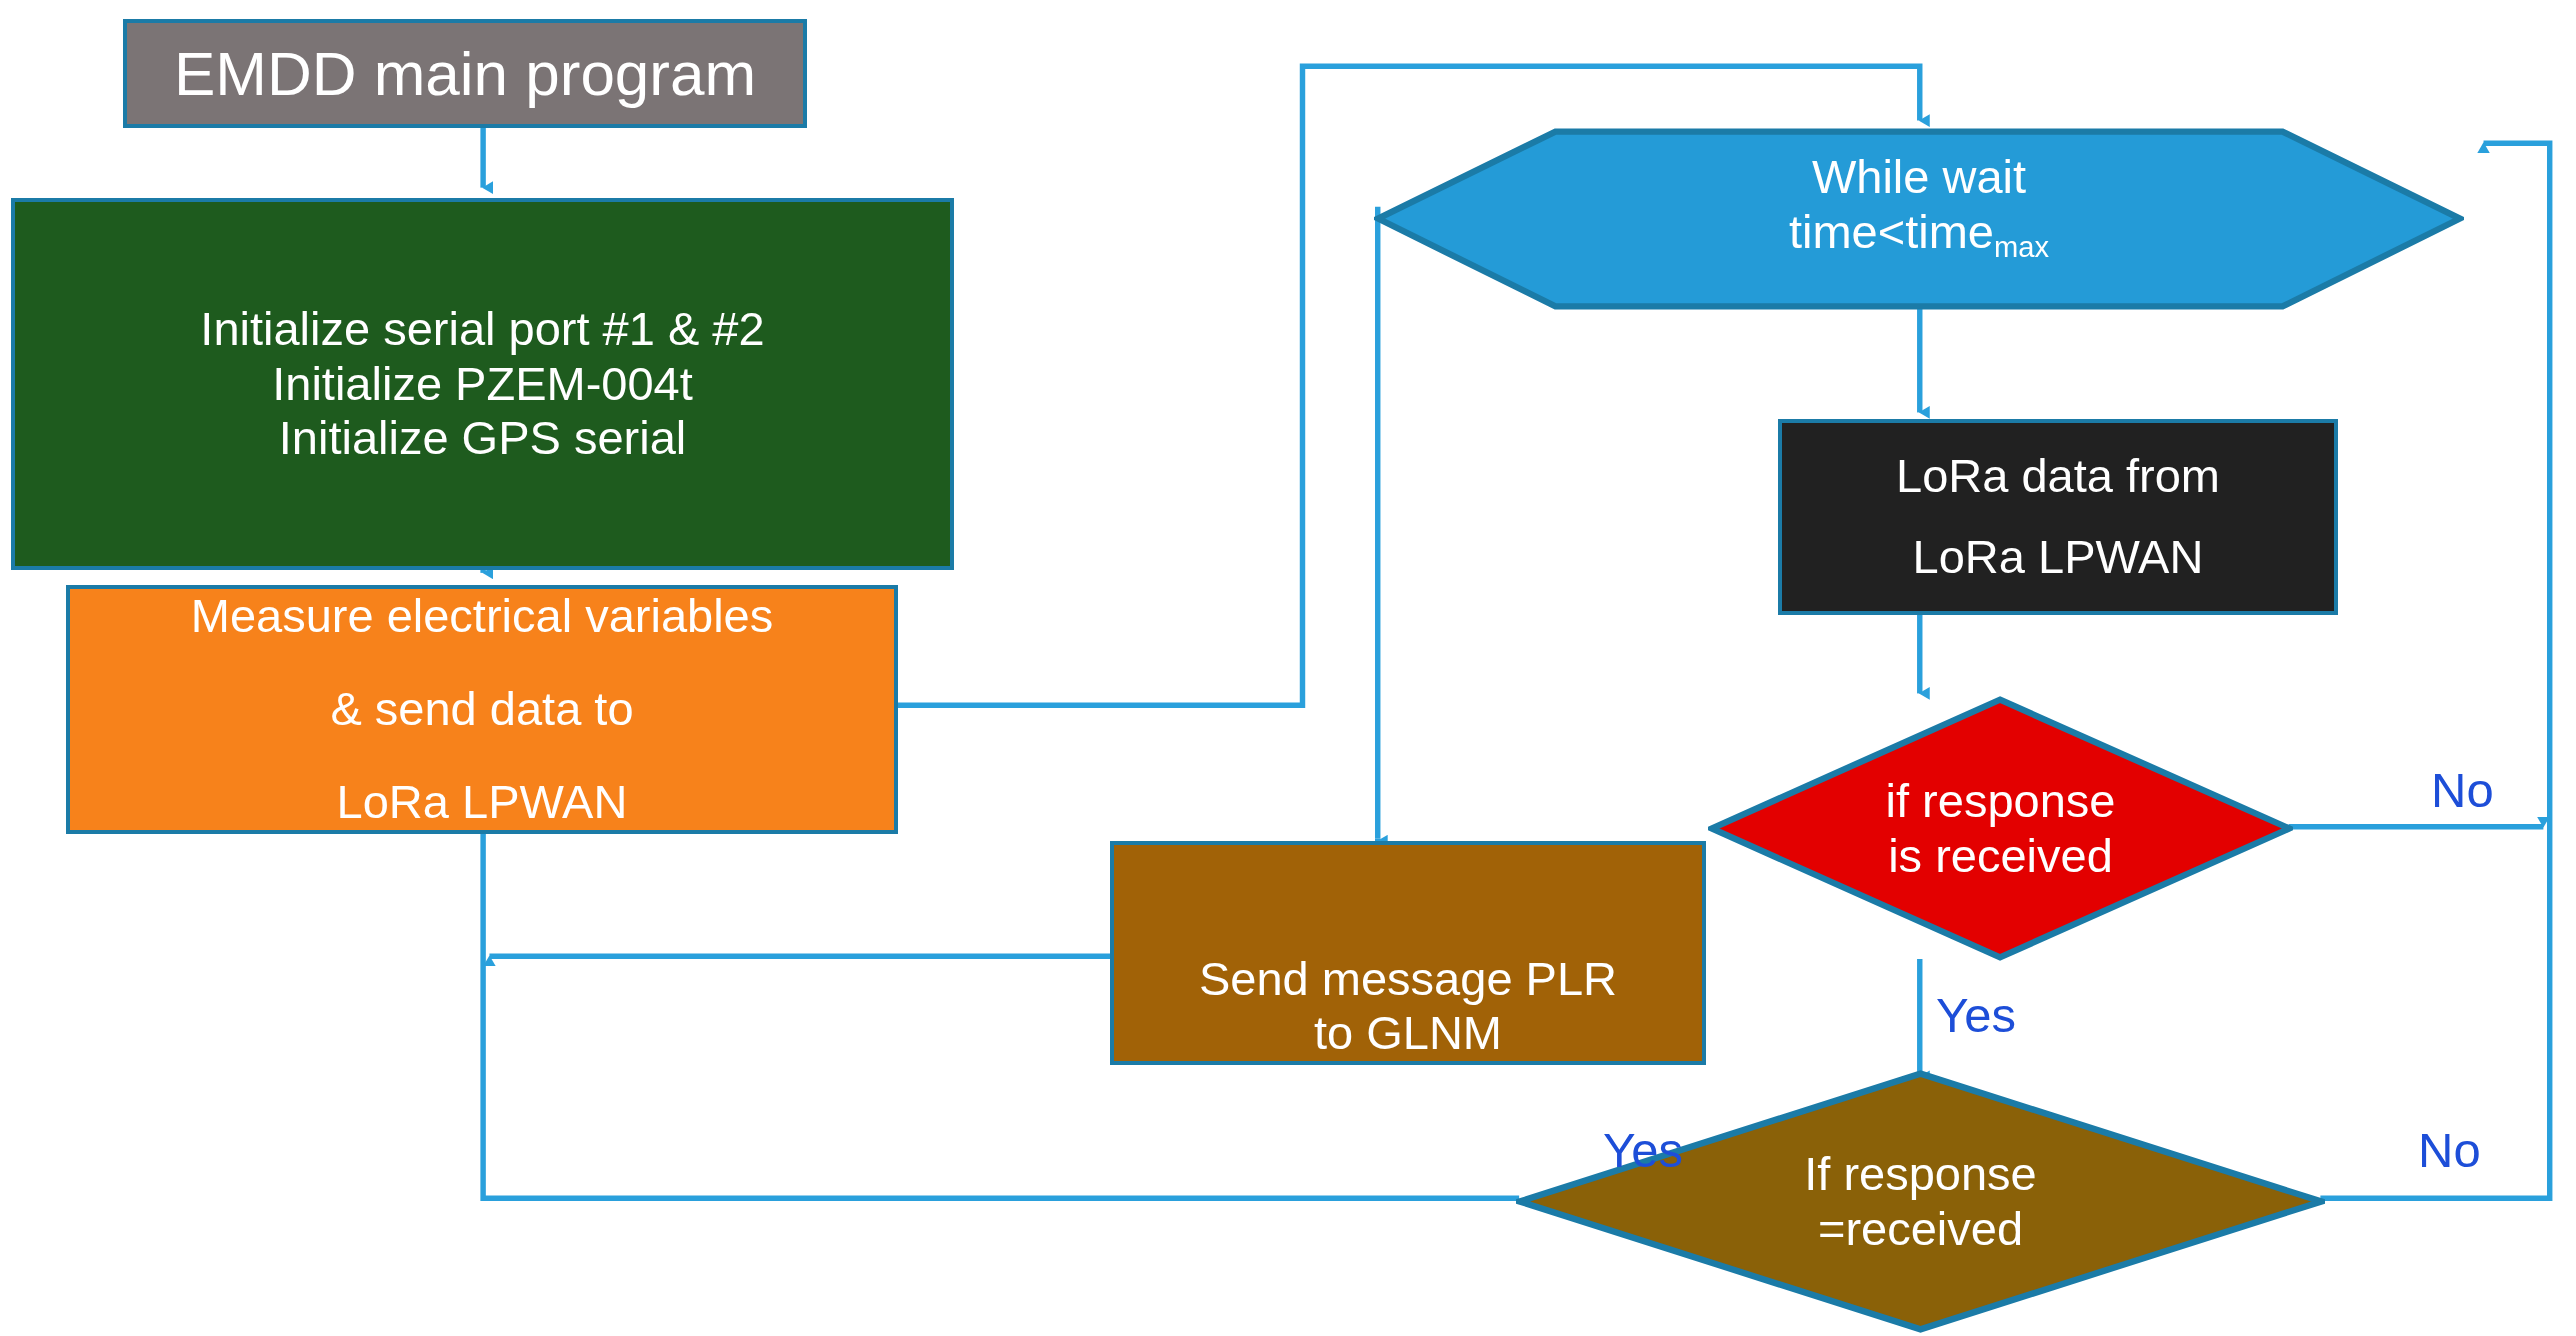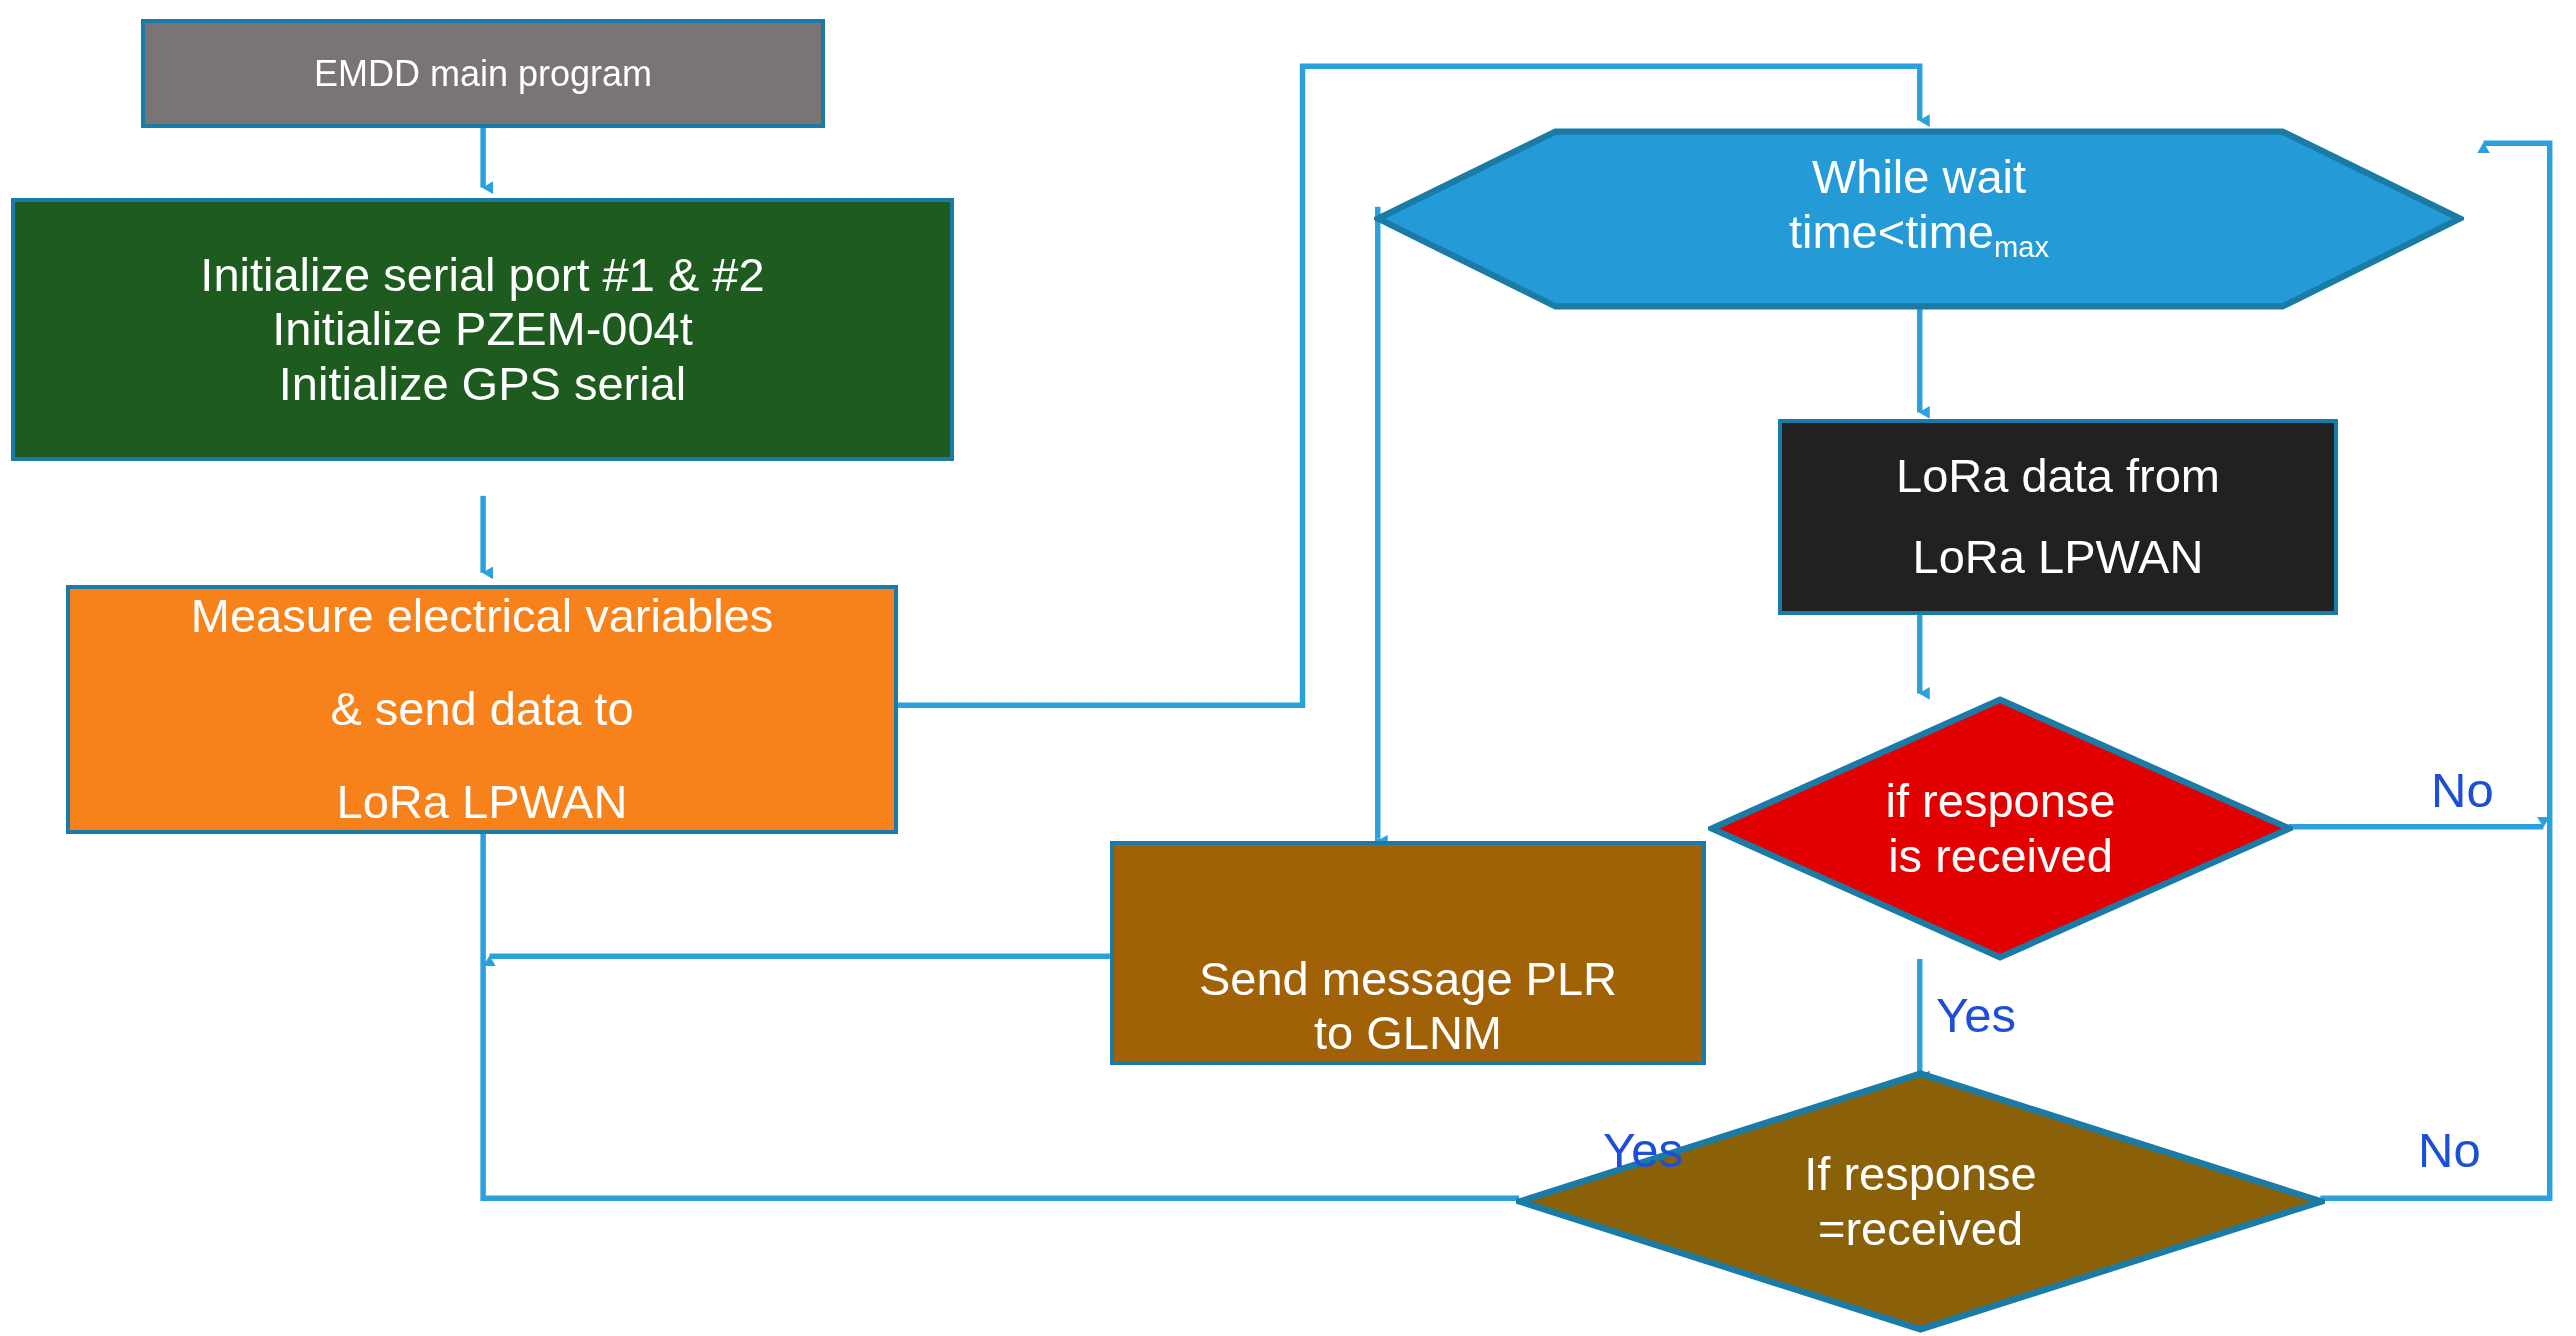--- a/index.html
+++ b/index.html
@@ -112,25 +112,25 @@
       <path d="M2525,912 L2806,912" marker-end="url(#ah-right)"></path>
 
       <path d="M2560,1322 L2813,1322 L2813,158 L2740,158" marker-end="url(#ah-left)"></path>
 
       <path d="M1676,1322 L533,1322 L533,672" marker-end="url(#ah-up)"></path>
 
       <path d="M1225,1055 L540,1055" marker-end="url(#ah-left)"></path>
     </g>
   </svg>
 
-  <div class="node rect" style="left:141px; top:19px; width:684px; height:109px; background:#7B7475; font-size:36px;">
+  <div class="node rect" style="left:123px; top:19px; width:684px; height:109px; background:#7B7475; font-size:62px;">
     <span>EMDD main program</span>
   </div>
 
-  <div class="node rect" style="left:11px; top:198px; width:943px; height:263px; background:#1E5B1E; font-size:47px; flex-direction:column;">
+  <div class="node rect" style="left:11px; top:198px; width:943px; height:372px; background:#1E5B1E; font-size:47px; flex-direction:column;">
     <span>Initialize serial port #1 &amp; #2</span>
     <span>Initialize PZEM-004t</span>
     <span>Initialize GPS serial</span>
   </div>
 
   <div class="node rect" style="left:66px; top:585px; width:832px; height:249px; background:#F7821B; font-size:47px; flex-direction:column; justify-content:space-between;">
     <span>Measure electrical variables</span>
     <span>&amp;  send data to</span>
     <span>LoRa LPWAN</span>
   </div>

